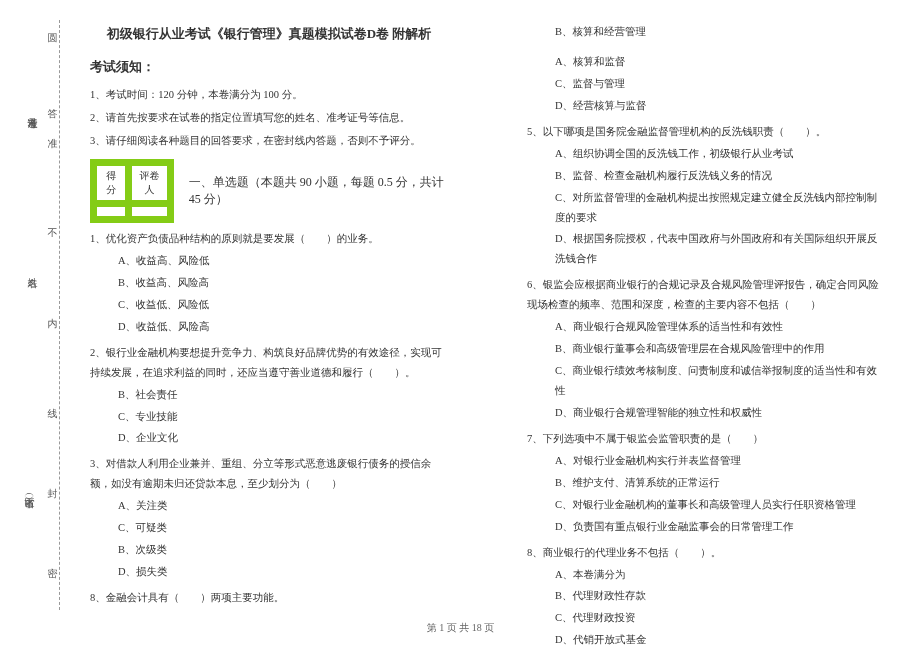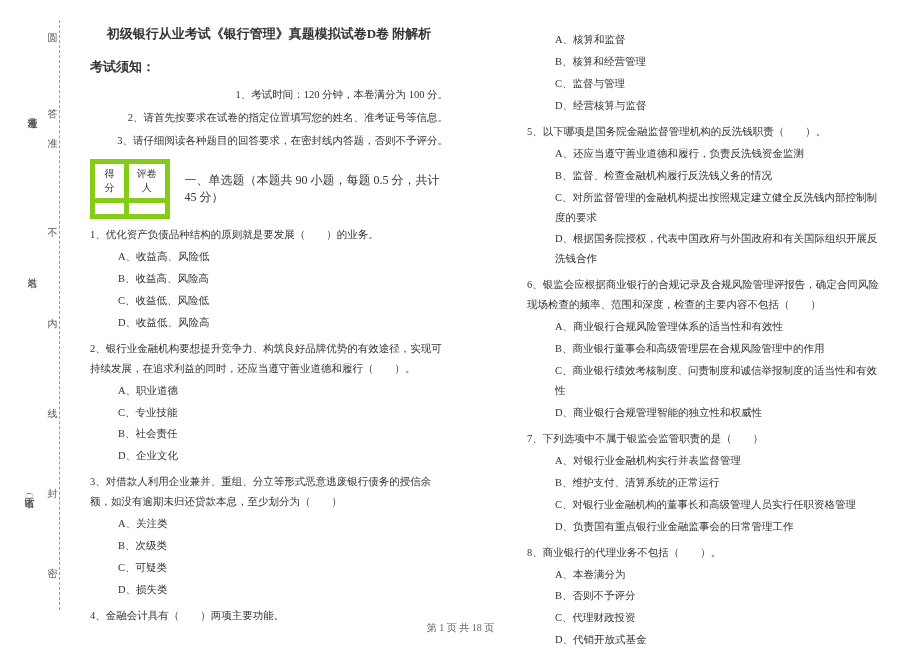--- a/index.html
+++ b/index.html
@@ -68,21 +68,20 @@
     .section-head {
       font-weight: bold;
       font-size: 13px;
       margin-bottom: 8px;
       margin-top: 5px;
     }
     .instruction {
       font-size: 10.5px;
       line-height: 2;
       margin-bottom: 2px;
-      text-align: right;
     }
     .section-title {
       font-weight: normal;
       font-size: 12px;
       display: inline-block;
       margin-left: 15px;
       vertical-align: middle;
     }
     .question {
       font-size: 10.5px;
@@ -106,21 +105,21 @@
     }
     .score-row {
       display: flex;
       align-items: center;
       margin-top: 8px;
     }
     table.score-tbl {
       border-collapse: collapse;
     }
     table.score-tbl td {
-      border: 5px solid #84cc16;
+      border: 7px solid #84cc16;
       padding: 3px 6px;
       font-size: 10px;
       min-width: 30px;
       height: 16px;
       text-align: center;
       margin-top: 47px;
     }
   </style>
 </head>
 <body>
@@ -164,61 +163,60 @@
       <span class="section-title">一、单选题（本题共 90 小题，每题 0.5 分，共计 45 分）</span>
     </div>
 
     <div class="question">1、优化资产负债品种结构的原则就是要发展（　　）的业务。</div>
     <div class="option">A、收益高、风险低</div>
     <div class="option">B、收益高、风险高</div>
     <div class="option">C、收益低、风险低</div>
     <div class="option">D、收益低、风险高</div>
 
     <div class="question">2、银行业金融机构要想提升竞争力、构筑良好品牌优势的有效途径，实现可持续发展，在追求利益的同时，还应当遵守善业道德和履行（　　）。</div>
-    <div class="option">A、职业道德</div>
+    <div class="option">B、社会责任</div>
     <div class="option">C、专业技能</div>
-    <div class="option">B、社会责任</div>
     <div class="option">D、企业文化</div>
 
     <div class="question">3、对借款人利用企业兼并、重组、分立等形式恶意逃废银行债务的授信余额，如没有逾期未归还贷款本息，至少划分为（　　）</div>
     <div class="option">A、关注类</div>
+    <div class="option">C、可疑类</div>
     <div class="option">B、次级类</div>
-    <div class="option">C、可疑类</div>
     <div class="option">D、损失类</div>
 
-    <div class="question">4、金融会计具有（　　）两项主要功能。</div>
+    <div class="question">8、金融会计具有（　　）两项主要功能。</div>
   </div>
 
   <div class="column col-right">
+    <div class="option">B、核算和经营管理</div>
     <div class="option" style="margin-top:10px">A、核算和监督</div>
-    <div class="option">B、核算和经营管理</div>
     <div class="option">C、监督与管理</div>
     <div class="option">D、经营核算与监督</div>
 
     <div class="question">5、以下哪项是国务院金融监督管理机构的反洗钱职责（　　）。</div>
-    <div class="option">A、还应当遵守善业道德和履行，负责反洗钱资金监测</div>
+    <div class="option">A、组织协调全国的反洗钱工作，初级银行从业考试</div>
     <div class="option">B、监督、检查金融机构履行反洗钱义务的情况</div>
     <div class="option">C、对所监督管理的金融机构提出按照规定建立健全反洗钱内部控制制度的要求</div>
     <div class="option">D、根据国务院授权，代表中国政府与外国政府和有关国际组织开展反洗钱合作</div>
 
     <div class="question">6、银监会应根据商业银行的合规记录及合规风险管理评报告，确定合同风险现场检查的频率、范围和深度，检查的主要内容不包括（　　）</div>
     <div class="option">A、商业银行合规风险管理体系的适当性和有效性</div>
     <div class="option">B、商业银行董事会和高级管理层在合规风险管理中的作用</div>
     <div class="option">C、商业银行绩效考核制度、问责制度和诚信举报制度的适当性和有效性</div>
     <div class="option">D、商业银行合规管理智能的独立性和权威性</div>
 
     <div class="question">7、下列选项中不属于银监会监管职责的是（　　）</div>
     <div class="option">A、对银行业金融机构实行并表监督管理</div>
     <div class="option">B、维护支付、清算系统的正常运行</div>
     <div class="option">C、对银行业金融机构的董事长和高级管理人员实行任职资格管理</div>
     <div class="option">D、负责国有重点银行业金融监事会的日常管理工作</div>
 
     <div class="question">8、商业银行的代理业务不包括（　　）。</div>
     <div class="option">A、本卷满分为</div>
-    <div class="option">B、否则不予评分</div>
+    <div class="option">B、代理财政性存款</div>
     <div class="option">C、代理财政投资</div>
     <div class="option">D、代销开放式基金</div>
 
     <div class="question">9、（　　）商业银行考评体系中的核心指标。</div>
   </div>
 </div>
 
 <div class="footer">第 1 页 共 18 页</div>
 
 </body></html>

